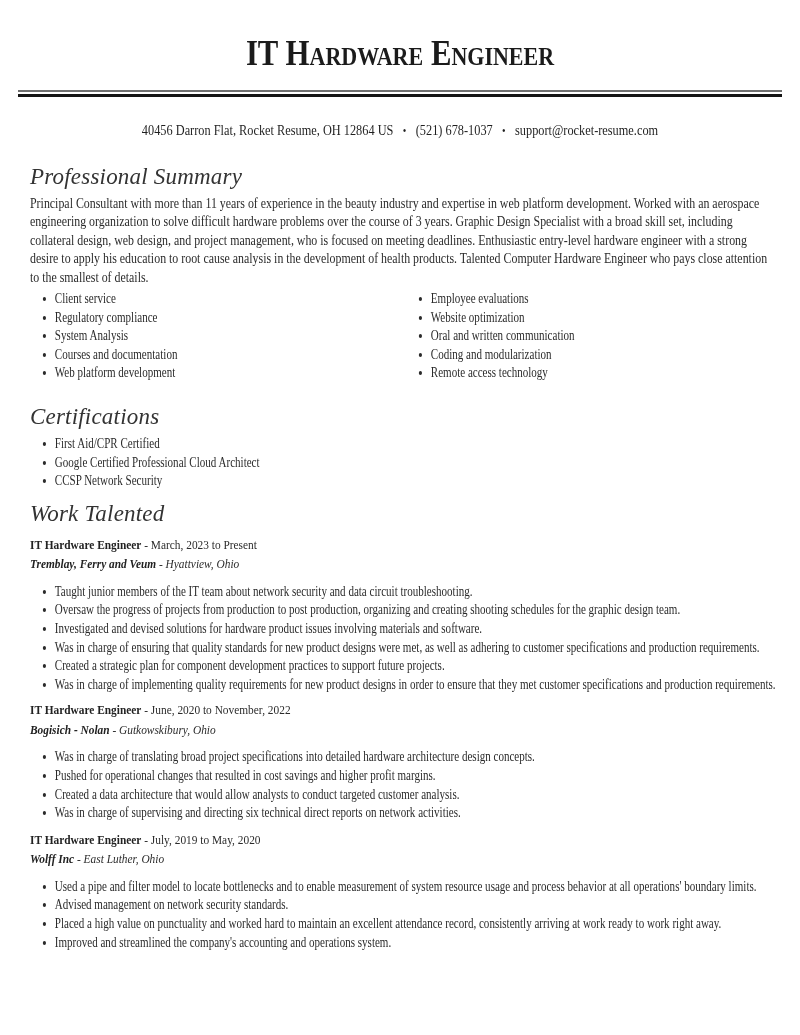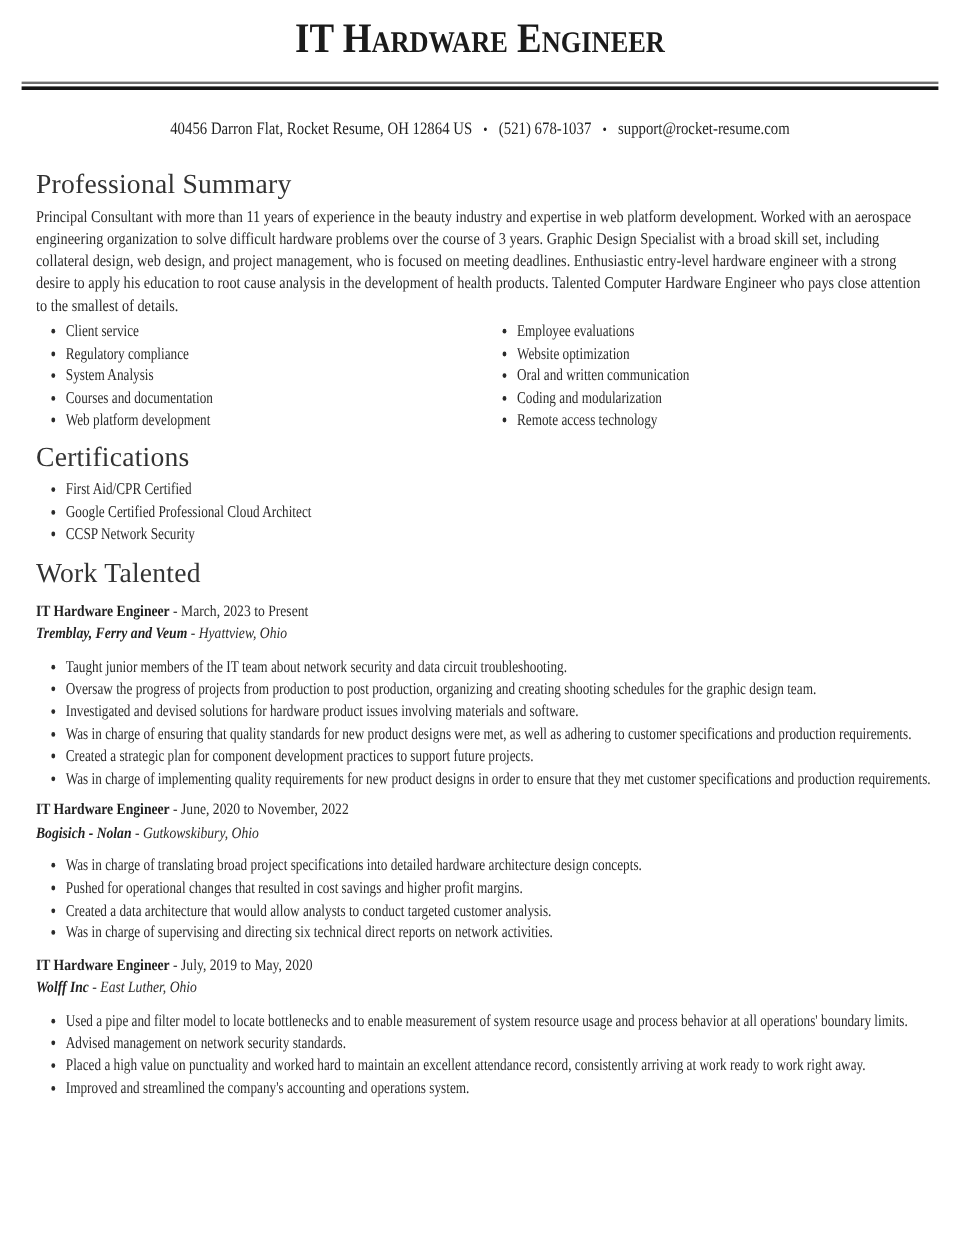--- a/index.html
+++ b/index.html
@@ -7,21 +7,21 @@
     padding: 0;
     background: #ffffff;
   }
   .page {
     position: relative;
     width: 800px;
     height: 1035px;
     background: #ffffff;
     overflow: hidden;
     box-sizing: border-box;
-    padding-top: 10px;
+    padding-top: 32px;
     font-family: "Liberation Serif", serif;
     color: #2b2b2b;
   }
   
   .doc-title {
     width: 928px;
     margin-left: -64px;
     text-align: center;
     font-size: 35px;
     line-height: 44px;
@@ -57,24 +57,25 @@
     color: #1f1f1f;
   }
   
   .sec-heading {
     margin: 0 0 0 30px;
     font-size: 23px;
     line-height: 30px;
     font-weight: normal;
     color: #333333;
     letter-spacing: 0.2px;
+    font-style: italic;
   }
   .mt-summary  { margin-top: 21px; }
   .mt-skills   { margin-top: 11px; }
-  .mt-certs    { margin-top: 6px; }
+  .mt-certs    { margin-top: 19px; }
   .mt-work     { margin-top: 9px; }
   
   .summary-text {
     margin: 3px 0 0 30px;
     width: 858px;
     font-size: 13.8px;
     line-height: 18.4px;
     transform: scaleX(0.862);
     transform-origin: 0 0;
     color: #2b2b2b;

